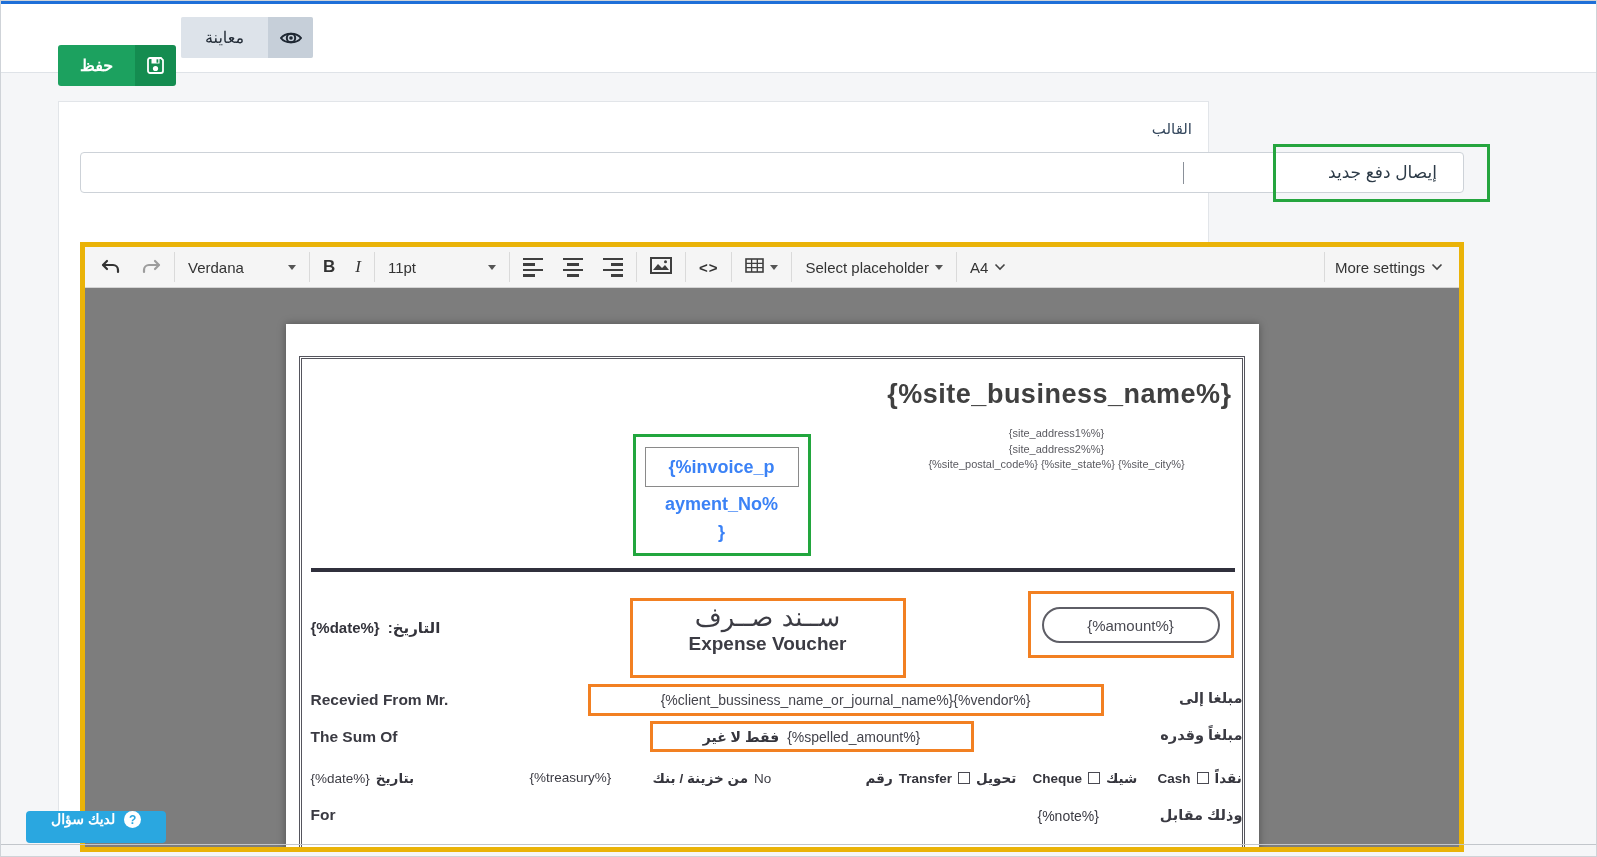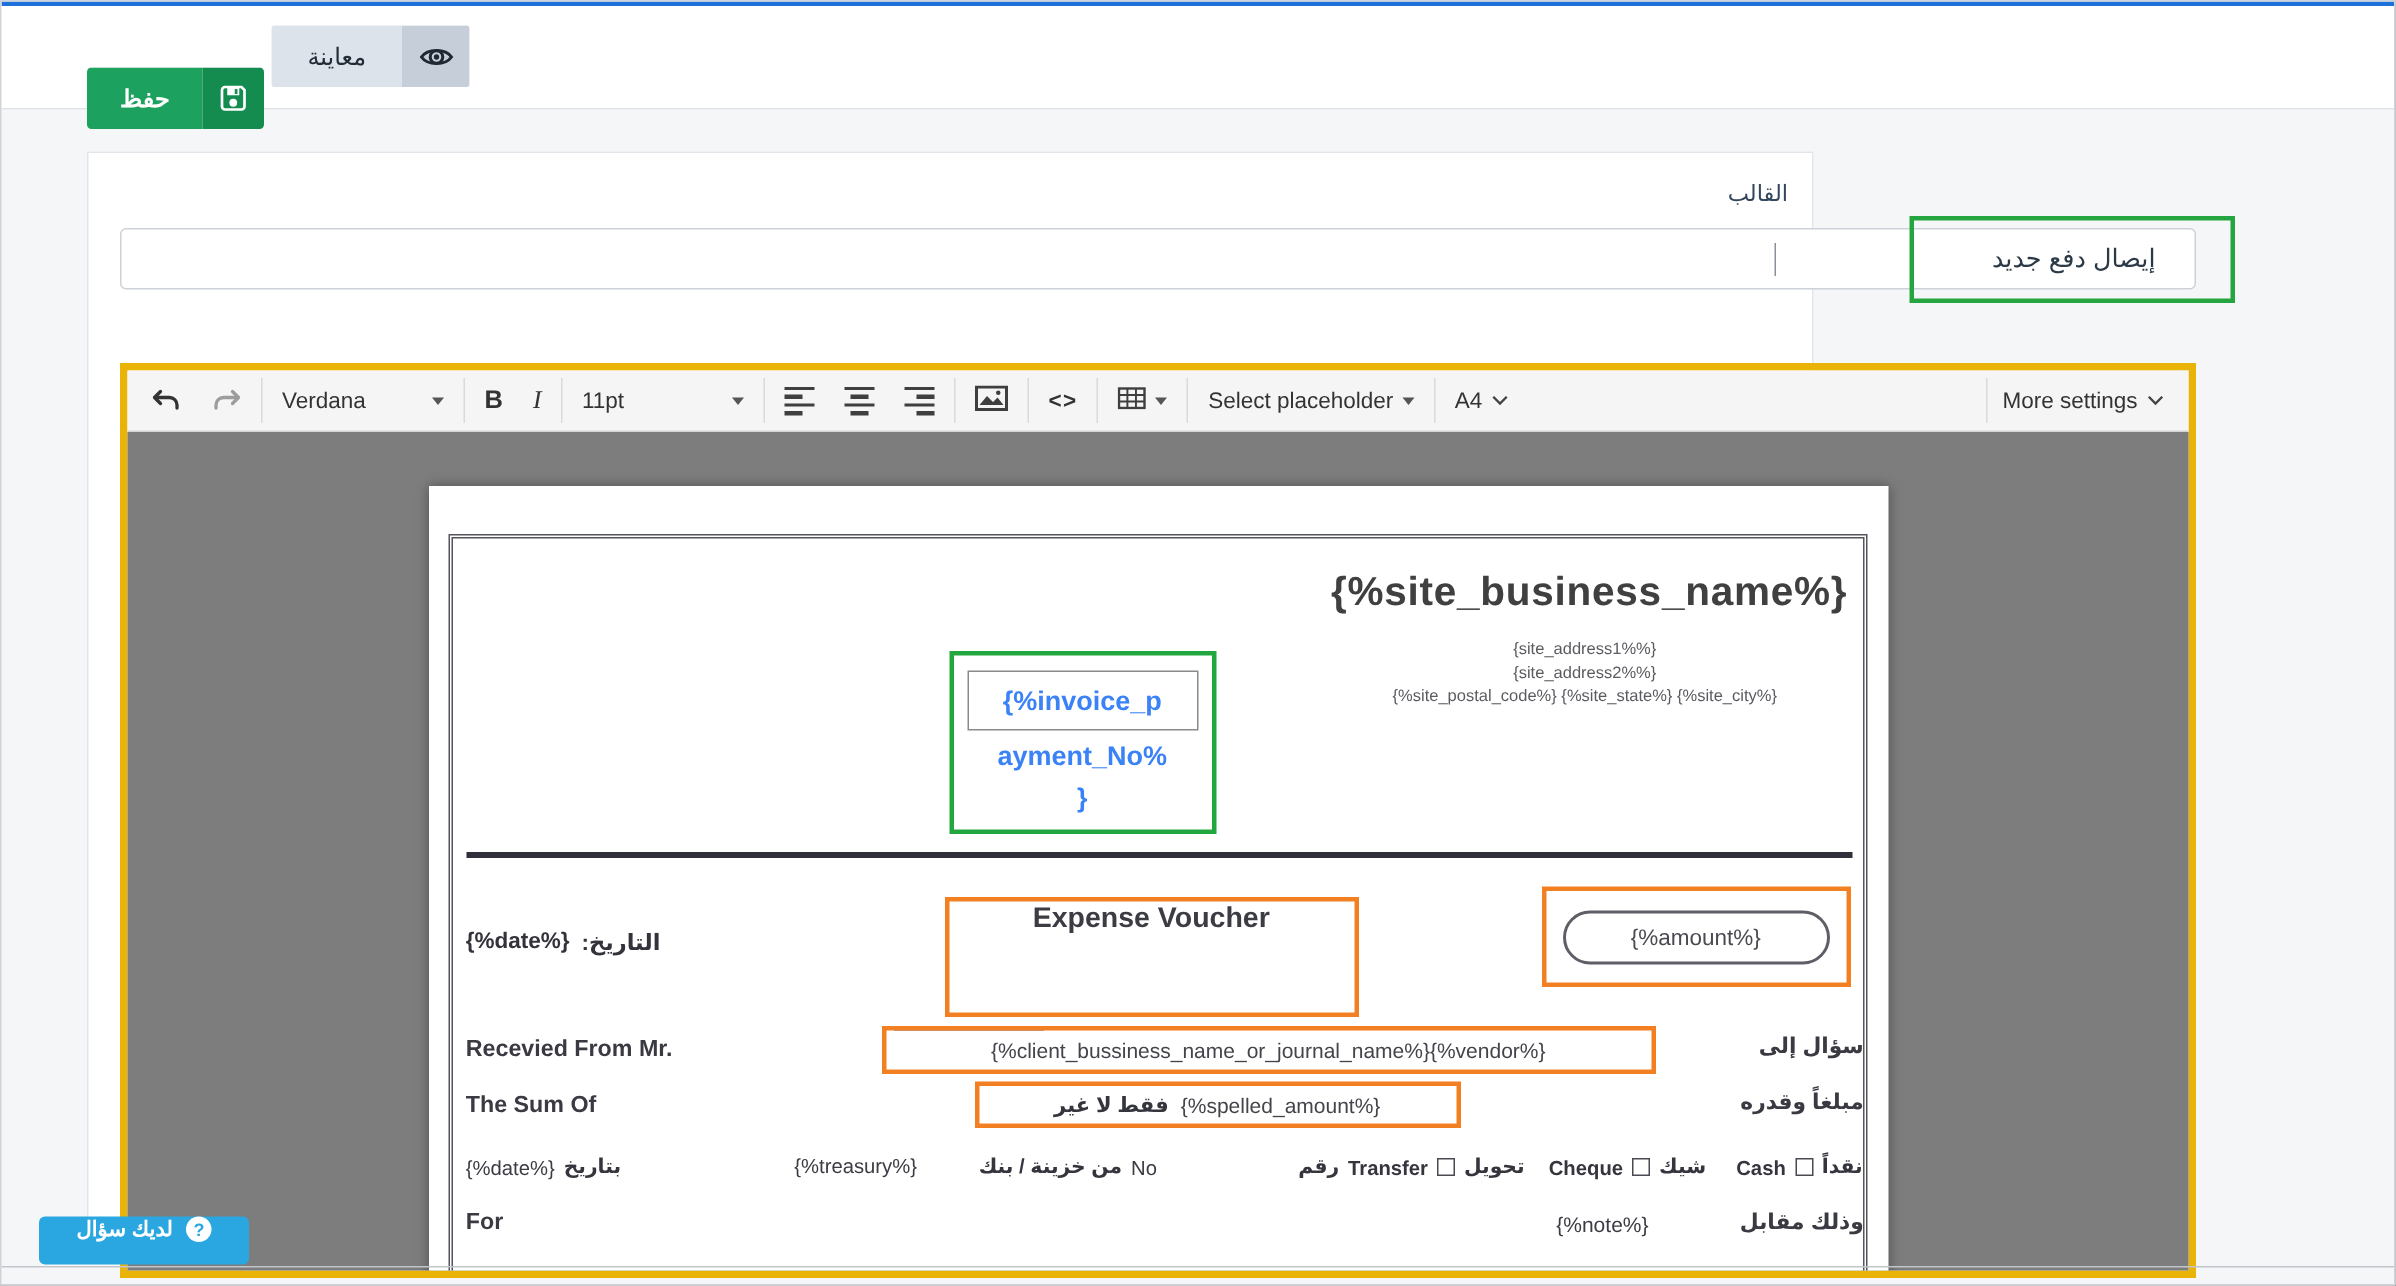--- a/index.html
+++ b/index.html
@@ -239,31 +239,32 @@
           </div>
 
           <div class="hrule"></div>
 
           <div class="date-line">
             <span>{%date%}</span>
             <span class="rtl">التاريخ:</span>
           </div>
 
           <div class="title-box">
+            <div class="title-ar rtl">ســند صــرف</div>
             <div class="title-en">Expense Voucher</div>
           </div>
           <div class="title-underline"></div>
 
           <div class="amount-box">
             <div class="amount-pill">{%amount%}</div>
           </div>
 
           <div class="lbl-en" style="top:367px;">Recevied From Mr.</div>
           <div class="client-box">{%client_bussiness_name_or_journal_name%}{%vendor%}</div>
-          <div class="lbl-ar" style="top:366px;">سؤال إلى</div>
+          <div class="lbl-ar" style="top:366px;">مبلغا إلى</div>
 
           <div class="lbl-en" style="top:404px;">The Sum Of</div>
           <div class="spelled-box">
             <span class="b rtl">فقط لا غير</span>
             <span>{%spelled_amount%}</span>
           </div>
           <div class="lbl-ar" style="top:403px;">مبلغاً وقدره</div>
 
           <div class="payrow">
             <span class="grp" style="left:25px;">

